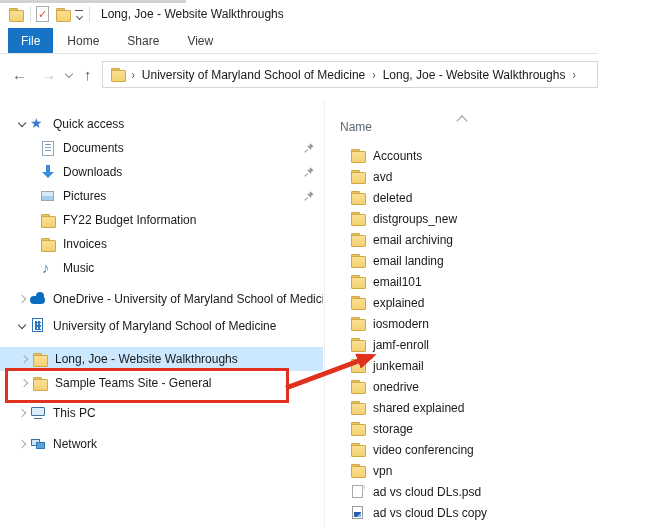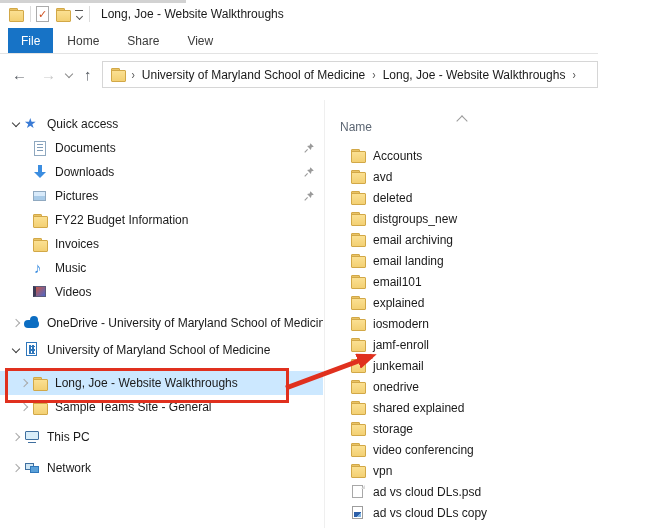--- a/index.html
+++ b/index.html
@@ -48,22 +48,22 @@
   .crumb-sep{color:#555;font-size:10px;padding:0 5px;transform:scaleY(1.2);display:inline-block;}
 
   
   .sidebar{position:absolute;left:0;top:94px;width:323px;height:434px;overflow:hidden;}
   .pane-split{position:absolute;left:324px;top:100px;bottom:0;width:1px;background:#efefef;}
   .filepane{position:absolute;left:326px;top:94px;width:325px;height:434px;overflow:hidden;}
 
   
   .srow{display:flex;align-items:center;height:24px;white-space:nowrap;overflow:hidden;}
   .srow .label{margin-left:6px;}
-  .lvl0{padding-left:10px;}
-  .lvl1{padding-left:32px;}
+  .lvl0{padding-left:16px;}
+  .lvl1{padding-left:40px;}
   .lvl1c{padding-left:18px;}
   .chev{flex:0 0 14px;width:14px;height:10px;position:relative;}
   .chev::before{content:"";position:absolute;left:3px;top:1px;width:5px;height:5px;}
   .chev[data-dir="down"]::before{border-right:1.4px solid #3b3b3b;border-bottom:1.4px solid #3b3b3b;transform:rotate(45deg);}
   .chev[data-dir="right"]::before{border-right:1.4px solid #a9a9a9;border-bottom:1.4px solid #a9a9a9;transform:rotate(-45deg);top:2px;}
   .srow[data-selected="true"]{background:#cce8ff;}
   .pin{margin-left:auto;margin-right:8px;visibility:hidden;flex:0 0 12px;}
   .srow[data-pinned="true"] .pin{visibility:visible;}
   #qa-header{margin-top:18px;}
   #onedrive-row{margin-top:7px;}
@@ -223,28 +223,20 @@
 
         <div class="srow lvl1" data-pinned="false">
           <span class="icon" data-icon="music"></span>
           <span class="label">Music</span>
           <svg class="pin" width="12" height="12" viewBox="0 0 14 14">
             <path d="M8.6 1.4 L12.6 5.4 L10 6.2 L9.2 9.2 L4.8 4.8 L7.8 4 Z" fill="#9a9a9a"></path>
             <path d="M5.4 8.6 L2 12" stroke="#9a9a9a" stroke-width="1.3" fill="none"></path>
           </svg>
         </div>
 
-        <div class="srow lvl1" data-pinned="false">
-          <span class="icon" data-icon="videos"></span>
-          <span class="label">Videos</span>
-          <svg class="pin" width="12" height="12" viewBox="0 0 14 14">
-            <path d="M8.6 1.4 L12.6 5.4 L10 6.2 L9.2 9.2 L4.8 4.8 L7.8 4 Z" fill="#9a9a9a"></path>
-            <path d="M5.4 8.6 L2 12" stroke="#9a9a9a" stroke-width="1.3" fill="none"></path>
-          </svg>
-        </div>
 
     </div>
 
     <div class="srow lvl0" id="onedrive-row">
       <span class="chev" data-dir="right"></span>
       <span class="icon" data-icon="cloud"></span>
       <span class="label">OneDrive - University of Maryland School of Medicine</span>
     </div>
 
     <div class="srow lvl0" id="org-header">

